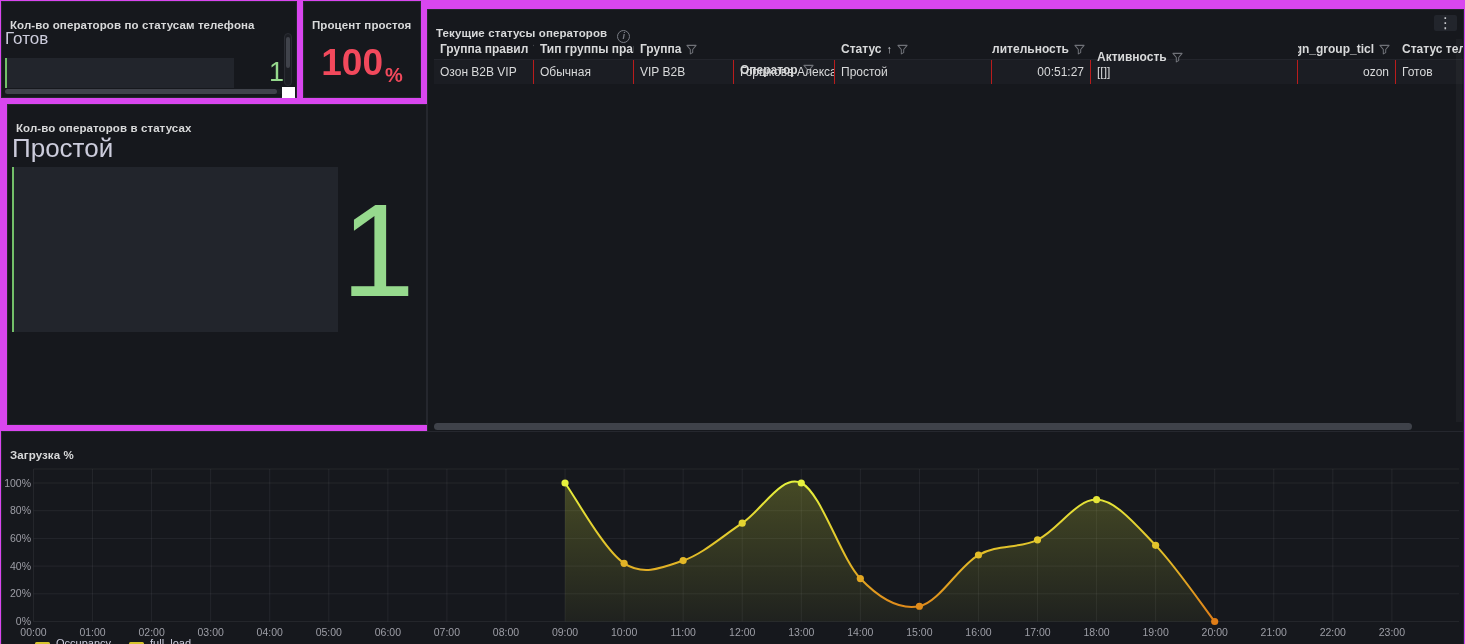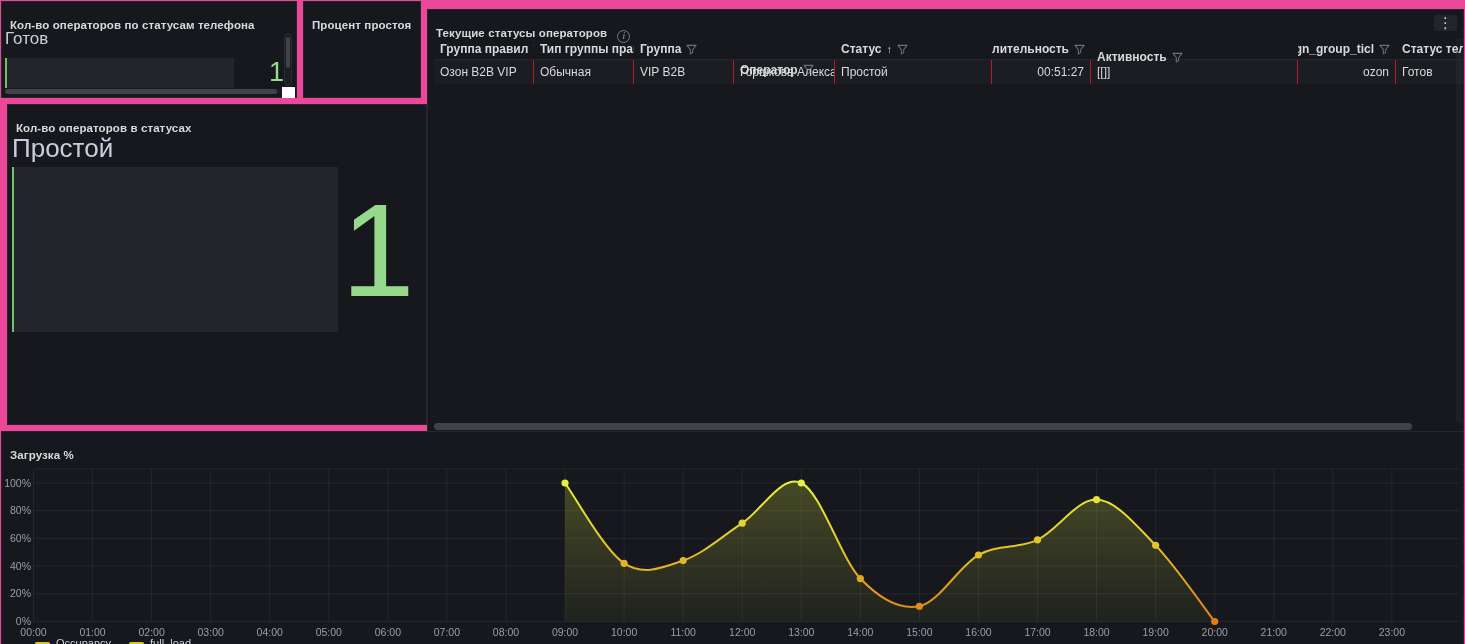--- a/index.html
+++ b/index.html
@@ -1,18 +1,18 @@
 <!DOCTYPE html>
 <html><head>
 <meta charset="utf-8">
 <style>
   html,body{margin:0;padding:0;background:#0f1116;}
   *{box-sizing:border-box;}
   body{font-family:"Liberation Sans","DejaVu Sans",sans-serif;}
-  .dash{position:relative;width:1465px;height:644px;background:#ec4899;overflow:hidden;text-decoration:underline;}
+  .dash{position:relative;width:1465px;height:644px;background:#d946ef;overflow:hidden;text-decoration:underline;}
   .panel{position:absolute;background:#16181d;border:1px solid #25272e;}
   .panel-title{position:absolute;top:7px;left:8px;font-size:11.5px;font-weight:600;color:#d8d9da;letter-spacing:.1px;white-space:nowrap;cursor:pointer;}
   
   .gauge-label{position:absolute;color:#ccccdc;white-space:nowrap;}
   .gauge-track{position:absolute;background:#22252c;}
   .gauge-fill-edge{position:absolute;left:0;top:0;bottom:0;width:2px;background:#73bf69;}
   .gauge-value{position:absolute;color:#96d98d;font-weight:500;text-align:right;}
   .vscroll{position:absolute;background:#1c1e24;border:1px solid #2a2c33;border-radius:4px;}
   .vscroll .thumb{position:absolute;left:1px;right:1px;top:3px;height:60%;background:#40434b;border-radius:3px;}
   .hscroll{position:absolute;background:#1c1e24;border-radius:3px;}
@@ -60,20 +60,24 @@
         <div class="thumb"></div>
       </div>
     <div class="hscroll" style="left:3px;top:87px;width:278px;height:5px;">
         <div class="thumb"></div>
       </div>
     <div class="scroll-corner" style="right:1px;top:85px;width:13px;height:11px;"></div>
   </section>
 
   <section class="panel" style="left:303px;top:1px;width:118px;height:97px;padding-left:13px;">
     <h2 class="panel-title">Процент простоя</h2>
+    <div class="bigstat">
+      <span class="num">100</span>
+      <span class="unit">%</span>
+    </div>
   </section>
 
   <section class="panel" style="left:427px;top:9px;width:1037px;height:424px;">
     <h2 class="panel-title"><span>Текущие статусы операторов</span><span class="info-icon">i</span></h2>
     <div class="kebab">⋮</div>
     <div class="tbl" id="statuses-table">
         <div class="trow head">
           <div class="tcell" style="width: 100px; text-align: right;">
             <span>Группа правил</span>
             <svg class="funnel" width="11" height="11" viewBox="0 0 12 12">

